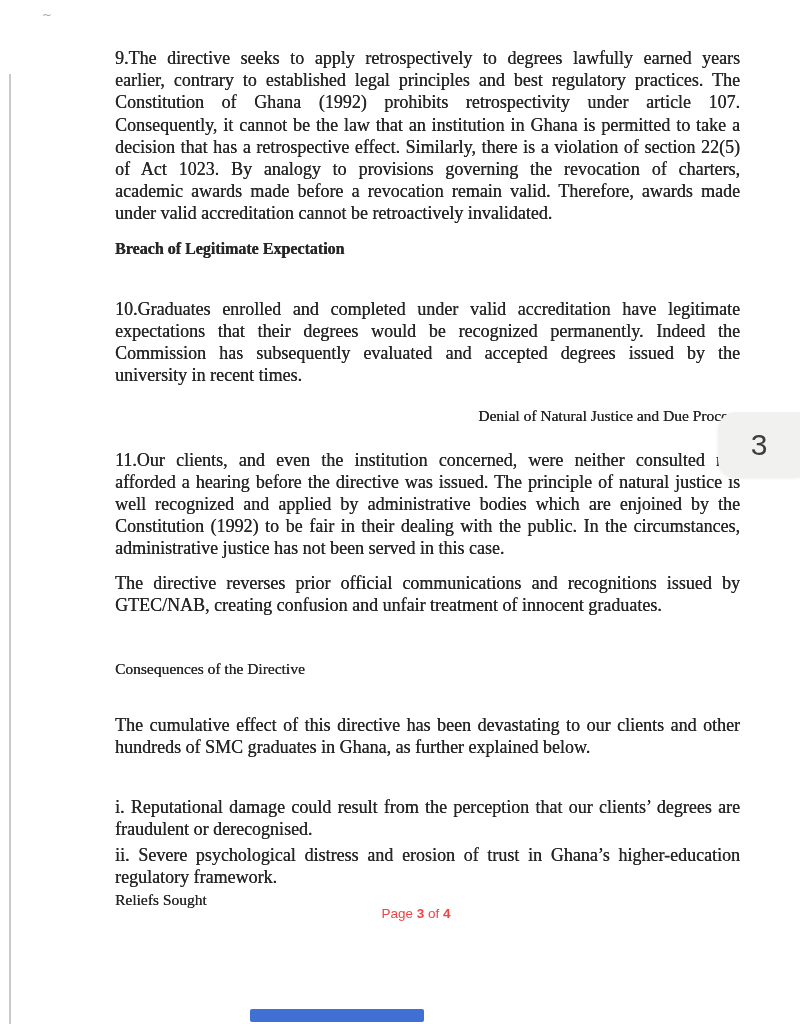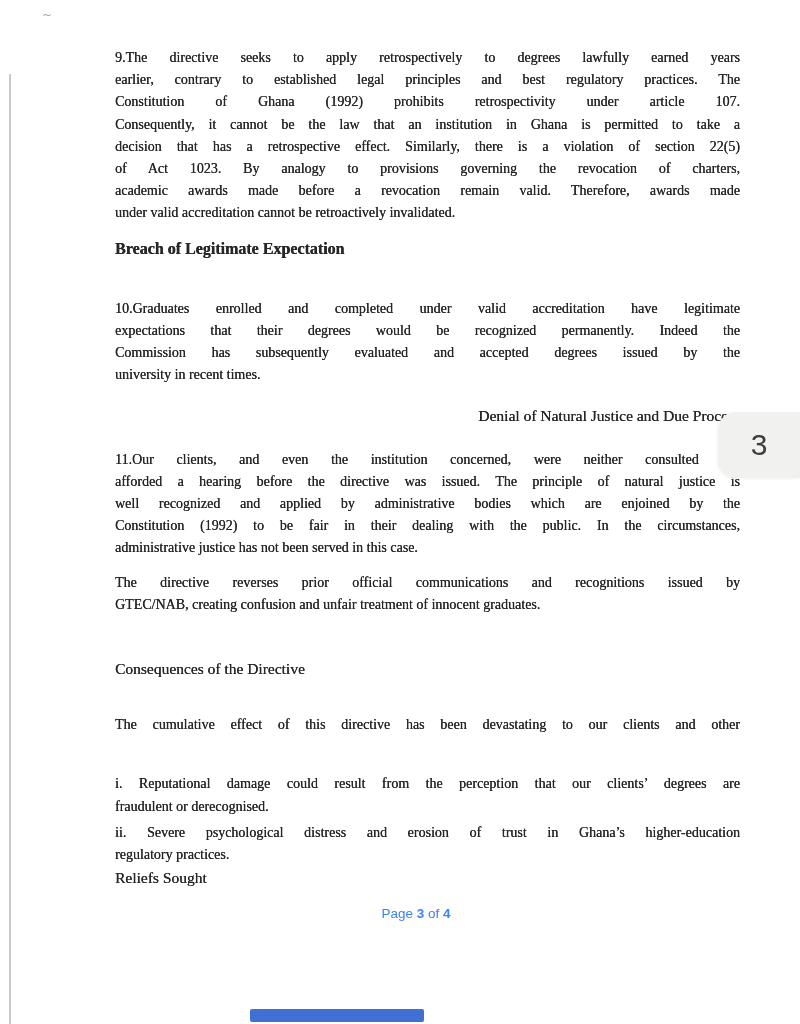--- a/index.html
+++ b/index.html
@@ -10,21 +10,21 @@
     overflow:hidden;
     font-family:"Liberation Serif","DejaVu Serif",serif;
     color:#272727;
   }
   
   #doc{
     position:absolute;
     left:115px;top:47px;
     width:625px;
   }
-  .block{font-size:14px;line-height:22.2px;}
+  .block{font-size:18px;line-height:22.2px;}
   .pline{
     height:22.2px;
     overflow:hidden;
     text-align:justify;
     text-align-last:justify;
     white-space:normal;
     text-shadow:0.2px 0 0 currentColor;
   }
   .pline.last{text-align-last:left;}
   .heading{
@@ -64,21 +64,21 @@
     font-family:"Liberation Sans","DejaVu Sans",sans-serif;
     font-size:30px;color:#3d3d3d;
   }
 
   
   #footer{
     position:absolute;
     left:32px;right:0;top:906px;
     text-align:center;
     font-family:"Liberation Sans","DejaVu Sans",sans-serif;
-    font-size:13.5px;color:#3b82f6;
+    font-size:13.5px;color:#ef4444;
   }
   #footer .bold{font-weight:bold;}
 
   
   #scan-line{
     position:absolute;
     left:9px;top:74px;bottom:0;
     width:2px;
     background:rgba(150,150,148,0.5);
   }
@@ -132,28 +132,29 @@
         <div class="pline">Constitution (1992) to be fair in their dealing with the public. In the circumstances,</div>
         <div class="pline last">administrative justice has not been served in this case.</div>
       </div>
       <div class="block paragraph">
         <div class="pline">The directive reverses prior official communications and recognitions issued by</div>
         <div class="pline last">GTEC/NAB, creating confusion and unfair treatment of innocent graduates.</div>
       </div>
       <div class="block subheading">Consequences of the Directive</div>
       <div class="block paragraph">
         <div class="pline">The cumulative effect of this directive has been devastating to our clients and other</div>
+        <div class="pline last">hundreds of SMC graduates in Ghana, as further explained below.</div>
       </div>
       <div class="block paragraph">
         <div class="pline">i. Reputational damage could result from the perception that our clients’ degrees are</div>
         <div class="pline last">fraudulent or derecognised.</div>
       </div>
       <div class="block paragraph">
         <div class="pline">ii. Severe psychological distress and erosion of trust in Ghana’s higher-education</div>
-        <div class="pline last">regulatory practices.</div>
+        <div class="pline last">regulatory framework.</div>
       </div>
       <div class="block line">Reliefs Sought</div>
     </div>
 
   <div id="page-tab">
     <span>3</span>
   </div>
 
   <div id="footer">
     <span>Page</span>

